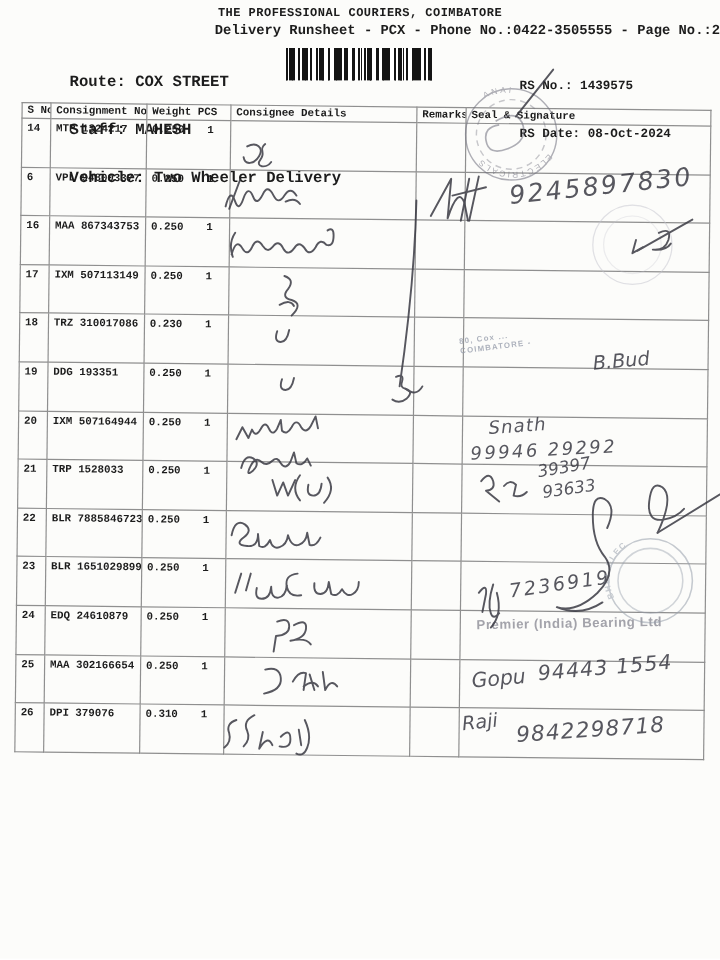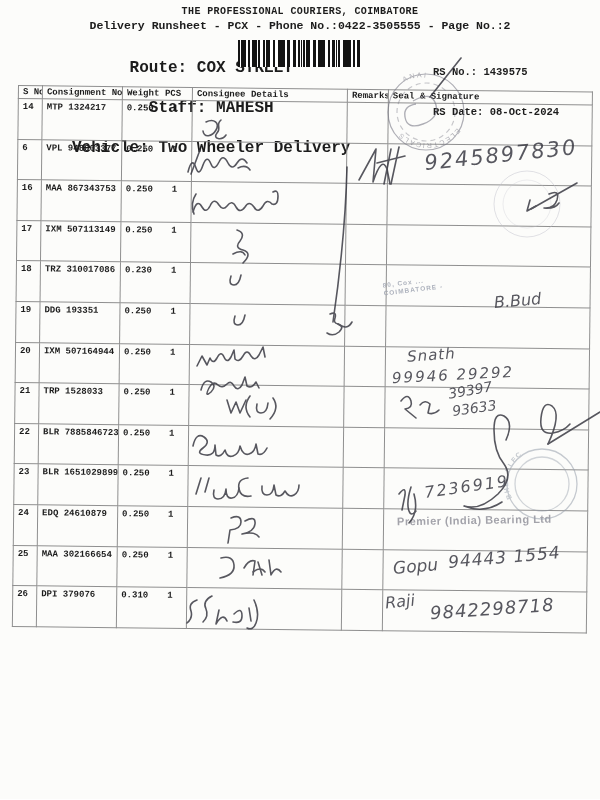--- a/index.html
+++ b/index.html
@@ -1,22 +1,22 @@
 <!DOCTYPE html>
 <html><head>
 <meta charset="utf-8">
 <style>
   html,body{margin:0;padding:0;}
   .page{position:relative;width:600px;height:799px;background:#fcfcfa;overflow:hidden;
         font-family:"Liberation Mono","DejaVu Sans Mono",monospace;color:#1c1c1c;}
   .title{position:absolute;top:6px;left:0;width:100%;text-align:center;
          font-size:10px;font-weight:bold;letter-spacing:.4px;}
-  .subtitle{position:absolute;top:19px;left:0;width:100%;text-align:center;
+  .subtitle{position:absolute;top:19px;left:0;width:100%;text-align:right;
             font-size:11.5px;font-weight:bold;}
-  .info-left{position:absolute;left:72px;top:36px;font-size:16px;font-weight:bold;line-height:13.2px;white-space:pre;text-align:center;}
+  .info-left{position:absolute;left:58px;top:36px;font-size:13px;font-weight:bold;line-height:13.2px;white-space:pre;}
   .info-left .indent{padding-left:0;}
   .info-right{position:absolute;left:433px;top:40px;font-size:10.5px;font-weight:bold;line-height:13.2px;white-space:pre;}
   .barcode{position:absolute;left:238px;top:40px;width:122px;height:27px;background-color:#fff;
      background-image:
        repeating-linear-gradient(90deg,#141414 0 2px,transparent 2px 5px),
        repeating-linear-gradient(90deg,#141414 0 1px,transparent 1px 7px),
        repeating-linear-gradient(90deg,transparent 0 3px,#141414 3px 6px,transparent 6px 13px);}
   .table-wrap{position:absolute;left:18px;top:85px;transform:rotate(.65deg);transform-origin:0 0;}
   table{border-collapse:collapse;table-layout:fixed;width:574px;}
   th,td{border:1px solid #8f8f8f;box-sizing:border-box;font-weight:bold;

